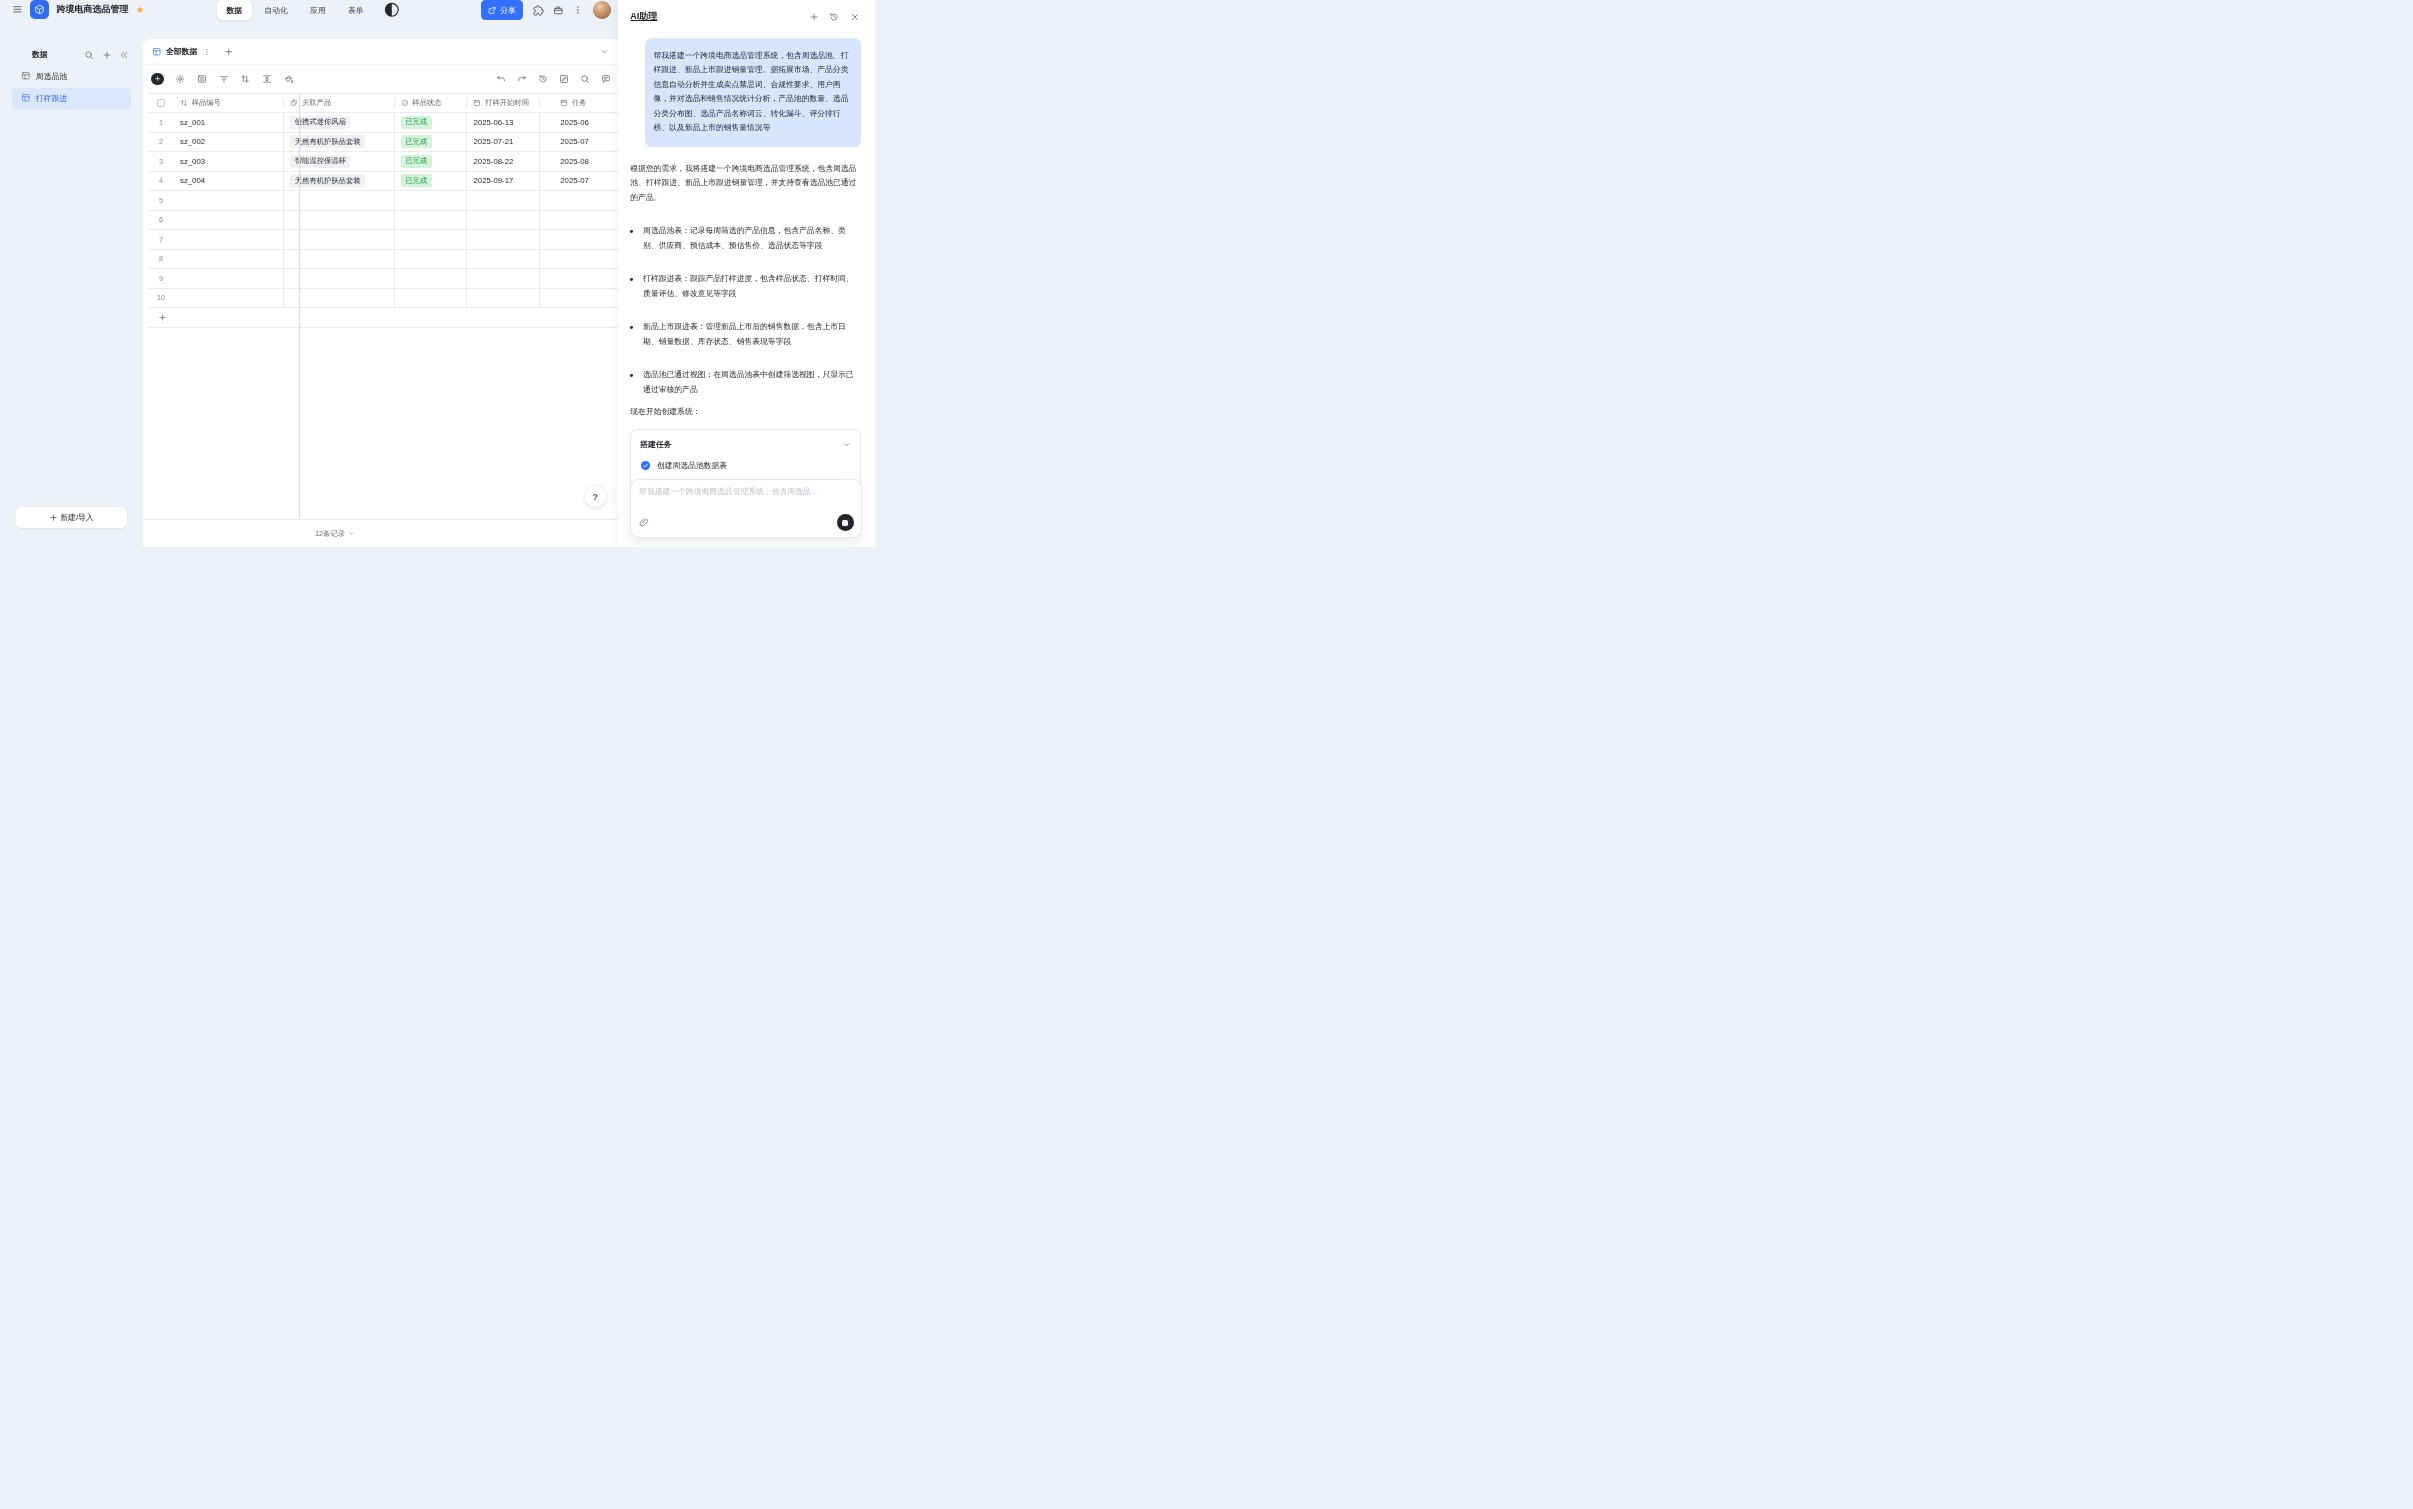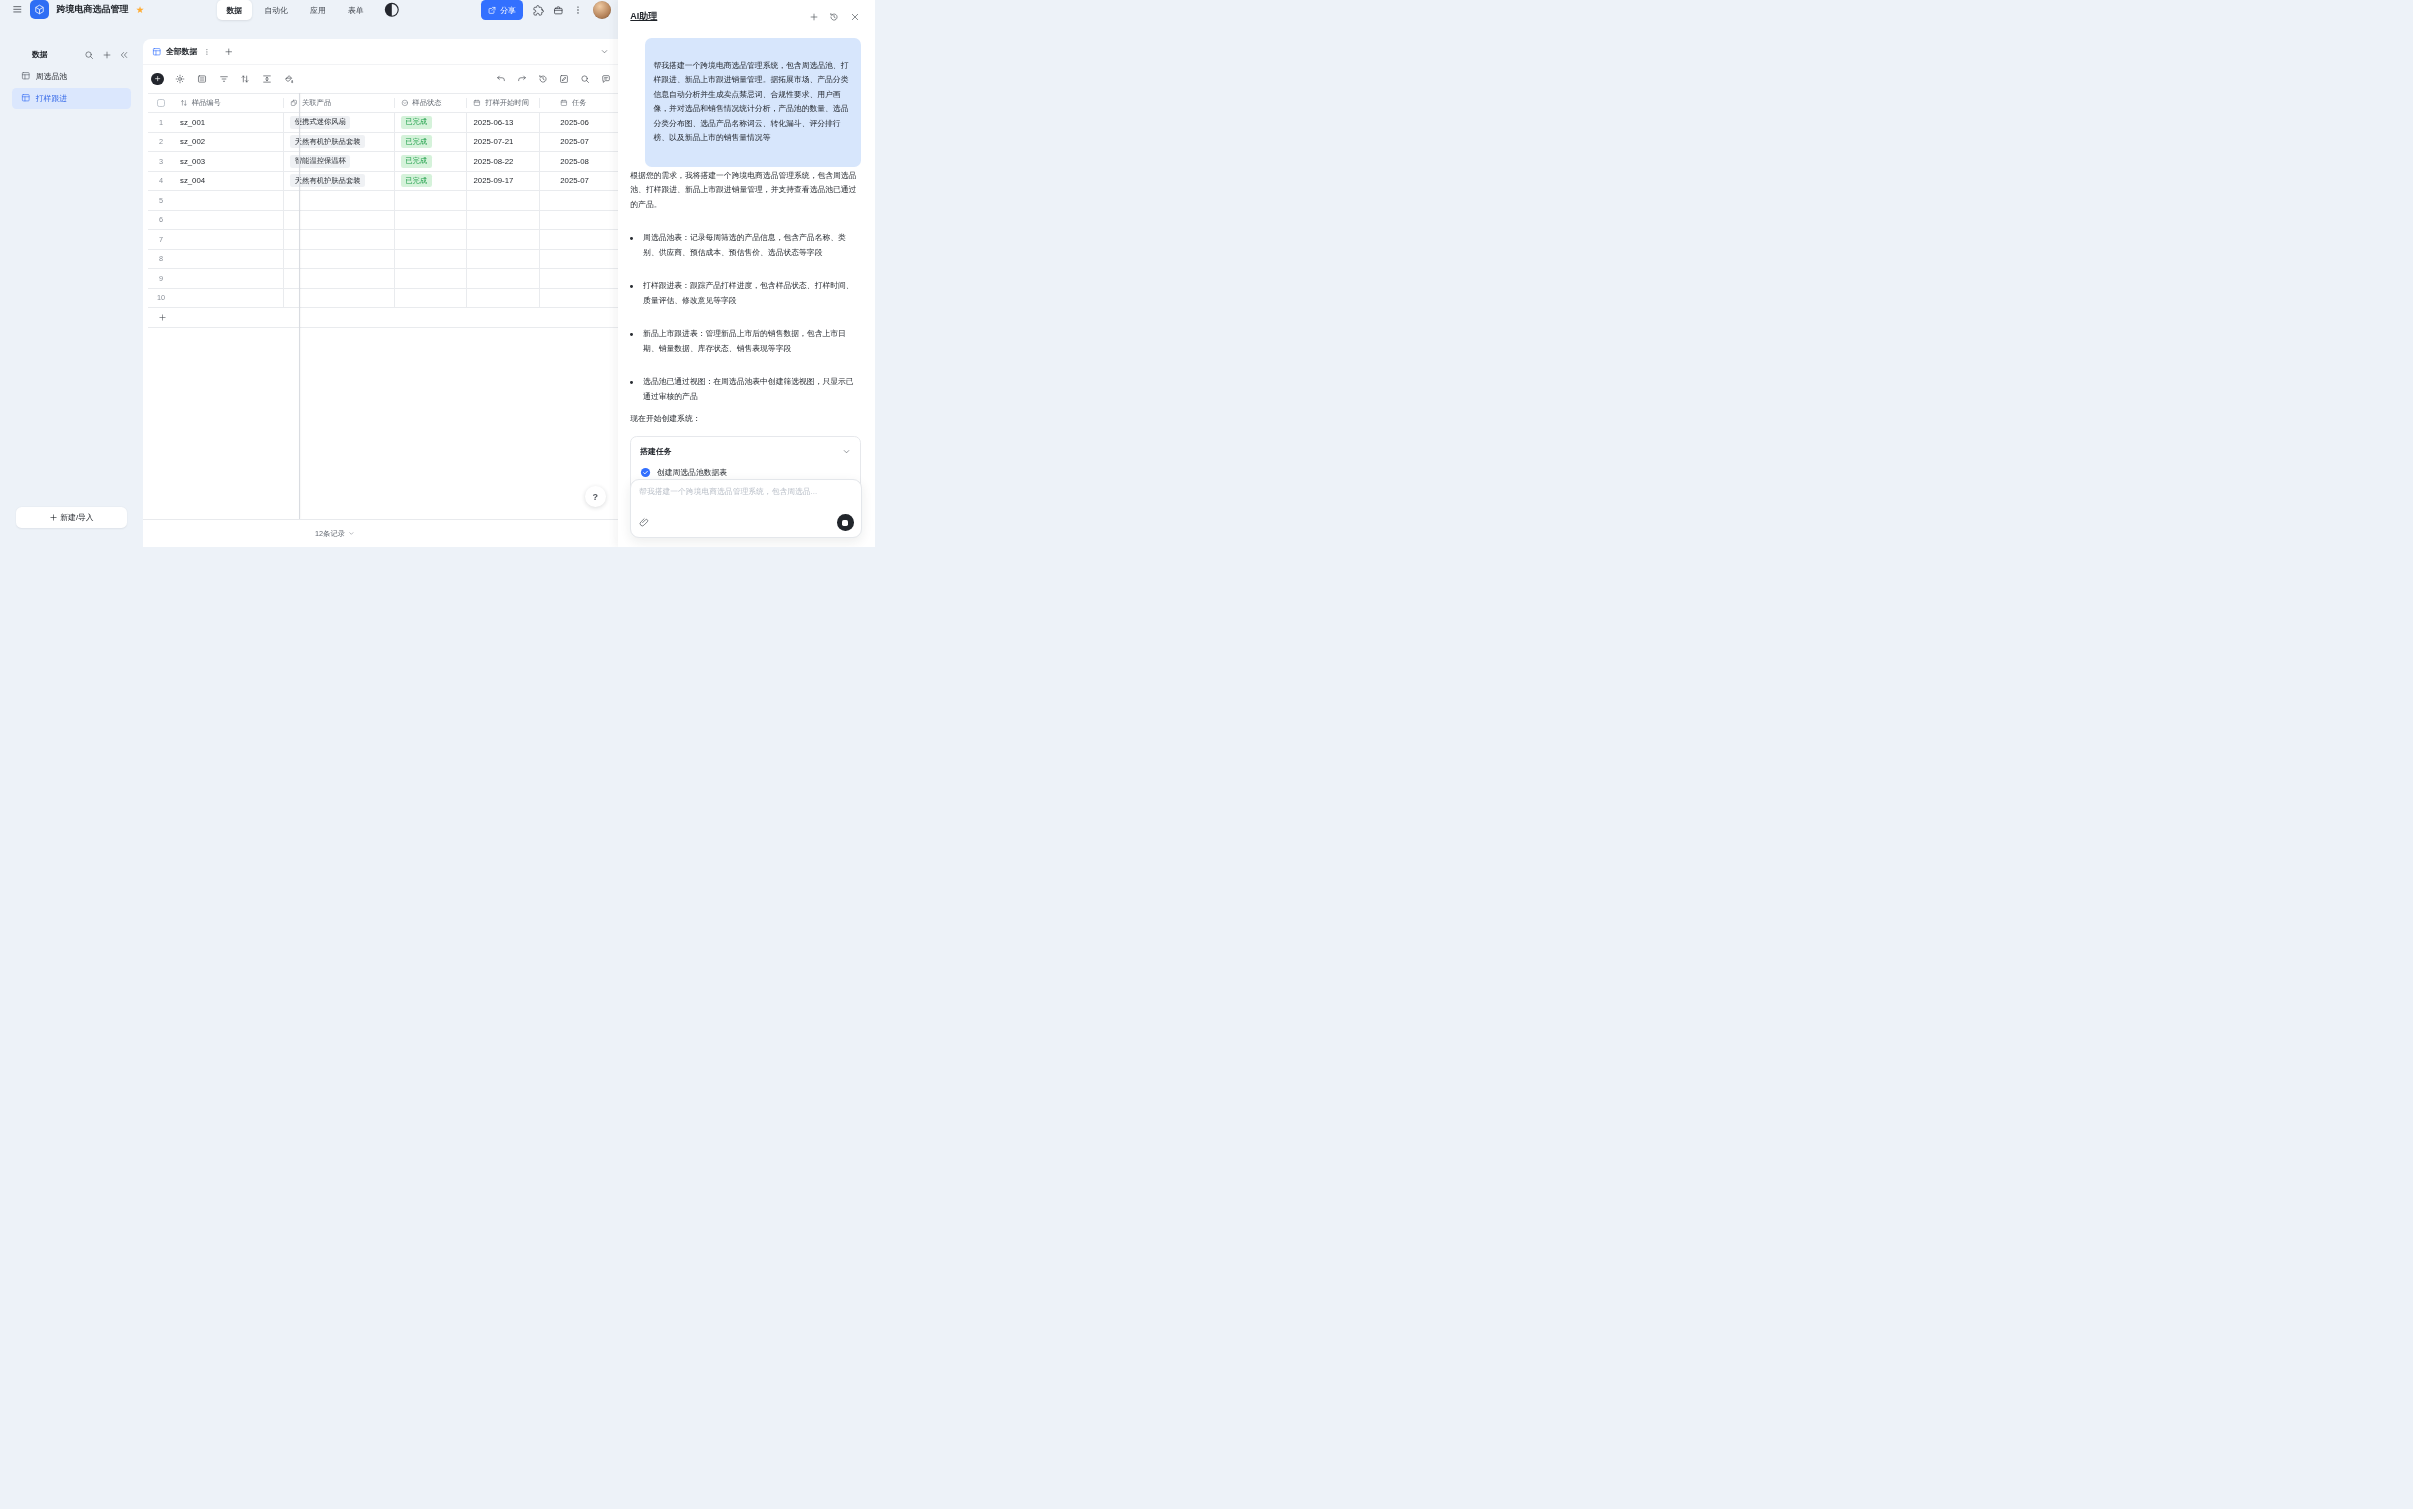--- a/index.html
+++ b/index.html
@@ -77,23 +77,23 @@
             box-shadow:0 1.1px 4.5px rgba(31,35,41,.16);display:flex;align-items:center;justify-content:center;
             color:#51565d;font-size:9px;font-weight:bold;}
 
   
   .ai-panel{position:absolute;top:0;right:0;width:257px;height:100%;background:#fff;
             box-shadow:-3.3px 0 9px rgba(31,35,41,.06);}
   .ai-head{height:33px;display:flex;align-items:center;padding:0 15px 0 12.3px;text-decoration:underline;}
   .ai-title{flex:1;font-size:9px;font-weight:bold;}
   .ai-head-icons{display:flex;gap:10.6px;color:#4c5158;}
   .ai-body{position:absolute;top:33px;bottom:0;left:12.3px;right:14.5px;overflow:hidden;}
-  .user-msg{margin:4.5px 0 0 auto;width:216px;background:#d7e6fc;border-radius:6.7px;padding:21px 9px;
+  .user-msg{margin:4.5px 0 0 auto;width:216px;background:#d7e6fc;border-radius:6.7px;padding:11px 9px;
             line-height:14.5px;color:#23272e;}
-  .ai-p{margin-top:2px;line-height:14.5px;}
+  .ai-p{margin-top:15px;line-height:14.5px;}
   .bullet{display:flex;gap:10px;margin-top:19px;line-height:14.5px;}
   .bullet .dot{flex:0 0 2.8px;width:2.8px;height:2.8px;border-radius:50%;background:#2a2e34;margin-top:6.1px;}
   .outro{margin-top:8.4px;line-height:14.5px;}
   .task-card{margin-top:9.5px;border:0.6px solid #e6e8ec;border-radius:6.7px;padding:8.4px 9px 11px;}
   .tc-head{display:flex;align-items:center;color:#4c5158;}
   .tc-title{flex:1;font-weight:bold;color:#1f2329;}
   .tc-item{display:flex;align-items:center;gap:5.6px;margin-top:10.6px;}
   .spin{animation:rot 1s linear infinite;transform-origin:50% 50%;}
   @keyframes rot{to{transform:rotate(360deg);}}
   .dock{position:absolute;left:11.7px;right:13px;bottom:9px;height:59px;background:#fff;border:0.6px solid #e4e7eb;

